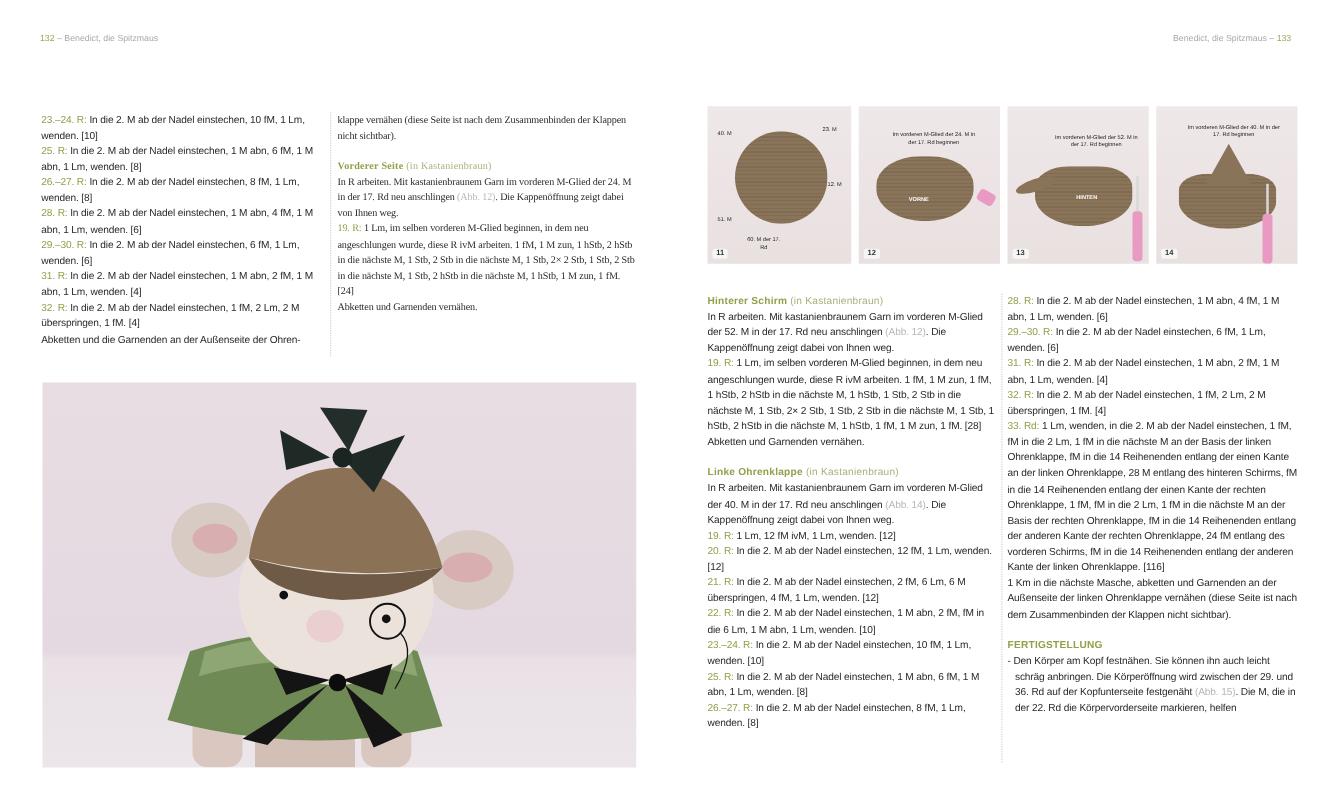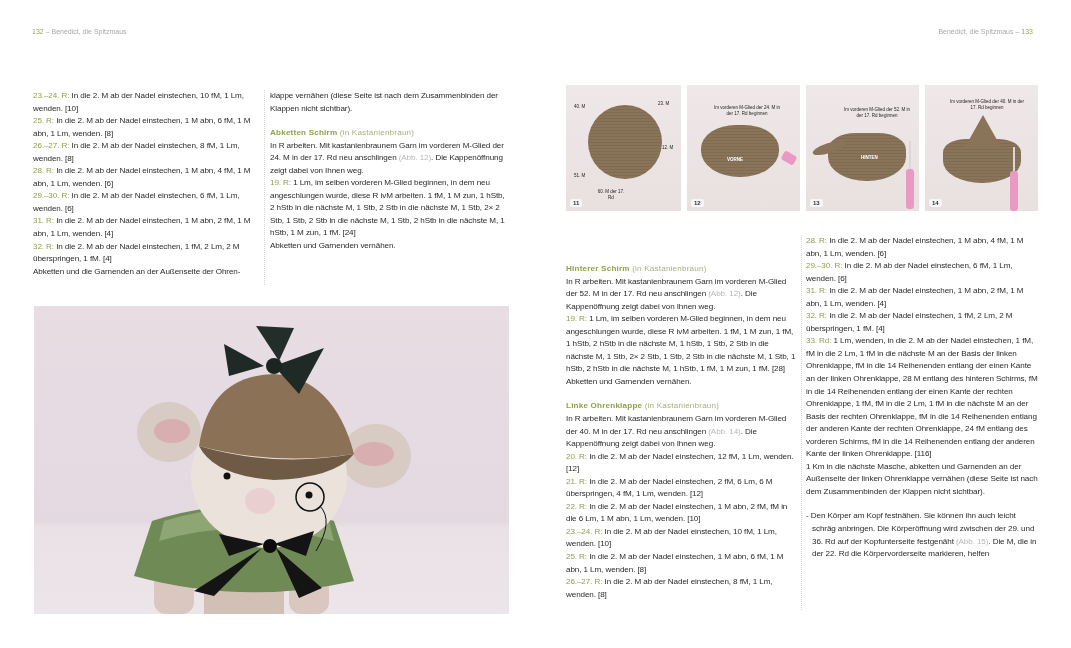--- a/index.html
+++ b/index.html
@@ -42,24 +42,24 @@
   <p><span class="rn">26.–27. R:</span><span> In die 2. M ab der Nadel einstechen, 8 fM, 1 Lm, wenden. [8]</span></p>
   <p><span class="rn">28. R:</span><span> In die 2. M ab der Nadel einstechen, 1 M abn, 4 fM, 1 M abn, 1 Lm, wenden. [6]</span></p>
   <p><span class="rn">29.–30. R:</span><span> In die 2. M ab der Nadel einstechen, 6 fM, 1 Lm, wenden. [6]</span></p>
   <p><span class="rn">31. R:</span><span> In die 2. M ab der Nadel einstechen, 1 M abn, 2 fM, 1 M abn, 1 Lm, wenden. [4]</span></p>
   <p><span class="rn">32. R:</span><span> In die 2. M ab der Nadel einstechen, 1 fM, 2 Lm, 2 M überspringen, 1 fM. [4]</span></p>
   <p><span class="rn"></span><span>Abketten und die Garnenden an der Außenseite der Ohren-</span></p>
 </div>
 
 <div class="sep" style="left:264px; top:90px; height:195px;"></div>
 
-<div class="col" style="left:270px; top:90px; width:238px;">
+<div class="col" style="left:270px; top:90px; width:238px;font-family:Liberation Serif, serif;">
   <p>klappe vernähen (diese Seite ist nach dem Zusammenbinden der Klappen nicht sichtbar).</p>
   <div class="gap"></div>
-  <p class="h"><span>Abketten Schirm</span><span class="paren"> (in Kastanienbraun)</span></p>
+  <p class="h"><span>Vorderer Seite</span><span class="paren"> (in Kastanienbraun)</span></p>
   <p><span>In R arbeiten. Mit kastanienbraunem Garn im vorderen M-Glied der 24. M in der 17. Rd neu anschlingen </span><span class="ref">(Abb. 12)</span><span>. Die Kappenöffnung zeigt dabei von Ihnen weg.</span></p>
   <p><span class="rn">19. R:</span><span> 1 Lm, im selben vorderen M-Glied beginnen, in dem neu angeschlungen wurde, diese R ivM arbeiten. 1 fM, 1 M zun, 1 hStb, 2 hStb in die nächste M, 1 Stb, 2 Stb in die nächste M, 1 Stb, 2× 2 Stb, 1 Stb, 2 Stb in die nächste M, 1 Stb, 2 hStb in die nächste M, 1 hStb, 1 M zun, 1 fM. [24]</span></p>
   <p>Abketten und Garnenden vernähen.</p>
 </div>
 
 <div class="photo" style="left:34px; top:306px; width:475px; height:308px; background:linear-gradient(180deg,#e7dde3 0%,#e4d9e0 70%,#e9e1e6 72%,#ece5ea 100%);">
   <svg width="475" height="308" viewBox="0 0 475 308">
 
     <rect x="120" y="250" width="40" height="58" rx="12" fill="#d9c7c0"></rect>
     <rect x="255" y="250" width="40" height="58" rx="12" fill="#d9c7c0"></rect>
@@ -126,40 +126,42 @@
 </div>
 <div class="step" style="left:925px; width:113px;">
   <div class="bowl stripe" style="left:18px; top:54px; width:78px; height:44px; border-radius:30% 30% 50% 50%;"></div>
   <div style="position:absolute; left:40px; top:30px; width:0; height:0; border-left:18px solid transparent; border-right:18px solid transparent; border-bottom:32px solid #8a7459;"></div>
   <div class="lbl" style="left:22px; top:14px; width:80px;">Im vorderen M-Glied der 40. M in der 17. Rd beginnen</div>
   <div class="needle" style="left:88px; top:62px; height:26px;"></div>
   <div class="hook" style="left:85px; top:86px; width:8px; height:40px;"></div>
   <div class="num">14</div>
 </div>
 
-<div class="col" style="left:566px; top:235px; width:232px;margin-top:28px;">
+<div class="col" style="left:566px; top:235px; width:232px;">
   <p class="h"><span>Hinterer Schirm</span><span class="paren"> (in Kastanienbraun)</span></p>
   <p><span>In R arbeiten. Mit kastanienbraunem Garn im vorderen M-Glied der 52. M in der 17. Rd neu anschlingen </span><span class="ref">(Abb. 12)</span><span>. Die Kappenöffnung zeigt dabei von Ihnen weg.</span></p>
   <p><span class="rn">19. R:</span><span> 1 Lm, im selben vorderen M-Glied beginnen, in dem neu angeschlungen wurde, diese R ivM arbeiten. 1 fM, 1 M zun, 1 fM, 1 hStb, 2 hStb in die nächste M, 1 hStb, 1 Stb, 2 Stb in die nächste M, 1 Stb, 2× 2 Stb, 1 Stb, 2 Stb in die nächste M, 1 Stb, 1 hStb, 2 hStb in die nächste M, 1 hStb, 1 fM, 1 M zun, 1 fM. [28]</span></p>
   <p>Abketten und Garnenden vernähen.</p>
   <div class="gap"></div>
   <p class="h"><span>Linke Ohrenklappe</span><span class="paren"> (in Kastanienbraun)</span></p>
   <p><span>In R arbeiten. Mit kastanienbraunem Garn im vorderen M-Glied der 40. M in der 17. Rd neu anschlingen </span><span class="ref">(Abb. 14)</span><span>. Die Kappenöffnung zeigt dabei von Ihnen weg.</span></p>
+  <p><span class="rn">19. R:</span><span> 1 Lm, 12 fM ivM, 1 Lm, wenden. [12]</span></p>
   <p><span class="rn">20. R:</span><span> In die 2. M ab der Nadel einstechen, 12 fM, 1 Lm, wenden. [12]</span></p>
   <p><span class="rn">21. R:</span><span> In die 2. M ab der Nadel einstechen, 2 fM, 6 Lm, 6 M überspringen, 4 fM, 1 Lm, wenden. [12]</span></p>
   <p><span class="rn">22. R:</span><span> In die 2. M ab der Nadel einstechen, 1 M abn, 2 fM, fM in die 6 Lm, 1 M abn, 1 Lm, wenden. [10]</span></p>
   <p><span class="rn">23.–24. R:</span><span> In die 2. M ab der Nadel einstechen, 10 fM, 1 Lm, wenden. [10]</span></p>
   <p><span class="rn">25. R:</span><span> In die 2. M ab der Nadel einstechen, 1 M abn, 6 fM, 1 M abn, 1 Lm, wenden. [8]</span></p>
   <p><span class="rn">26.–27. R:</span><span> In die 2. M ab der Nadel einstechen, 8 fM, 1 Lm, wenden. [8]</span></p>
 </div>
 
 <div class="sep" style="left:801px; top:235px; height:375px;"></div>
 
 <div class="col" style="left:806px; top:235px; width:234px;">
   <p><span class="rn">28. R:</span><span> In die 2. M ab der Nadel einstechen, 1 M abn, 4 fM, 1 M abn, 1 Lm, wenden. [6]</span></p>
   <p><span class="rn">29.–30. R:</span><span> In die 2. M ab der Nadel einstechen, 6 fM, 1 Lm, wenden. [6]</span></p>
   <p><span class="rn">31. R:</span><span> In die 2. M ab der Nadel einstechen, 1 M abn, 2 fM, 1 M abn, 1 Lm, wenden. [4]</span></p>
   <p><span class="rn">32. R:</span><span> In die 2. M ab der Nadel einstechen, 1 fM, 2 Lm, 2 M überspringen, 1 fM. [4]</span></p>
   <p><span class="rn">33. Rd:</span><span> 1 Lm, wenden, in die 2. M ab der Nadel einstechen, 1 fM, fM in die 2 Lm, 1 fM in die nächste M an der Basis der linken Ohrenklappe, fM in die 14 Reihenenden entlang der einen Kante an der linken Ohrenklappe, 28 M entlang des hinteren Schirms, fM in die 14 Reihenenden entlang der einen Kante der rechten Ohrenklappe, 1 fM, fM in die 2 Lm, 1 fM in die nächste M an der Basis der rechten Ohrenklappe, fM in die 14 Reihenenden entlang der anderen Kante der rechten Ohrenklappe, 24 fM entlang des vorderen Schirms, fM in die 14 Reihenenden entlang der anderen Kante der linken Ohrenklappe. [116]</span></p>
   <p>1 Km in die nächste Masche, abketten und Garnenden an der Außenseite der linken Ohrenklappe vernähen (diese Seite ist nach dem Zusammenbinden der Klappen nicht sichtbar).</p>
   <div class="gap"></div>
+  <p class="h">FERTIGSTELLUNG</p>
   <p style="padding-left:6px; text-indent:-6px;"><span>- Den Körper am Kopf festnähen. Sie können ihn auch leicht schräg anbringen. Die Körperöffnung wird zwischen der 29. und 36. Rd auf der Kopfunterseite festgenäht </span><span class="ref">(Abb. 15)</span><span>. Die M, die in der 22. Rd die Körpervorderseite markieren, helfen</span></p>
 </div>
 
 </body></html>

